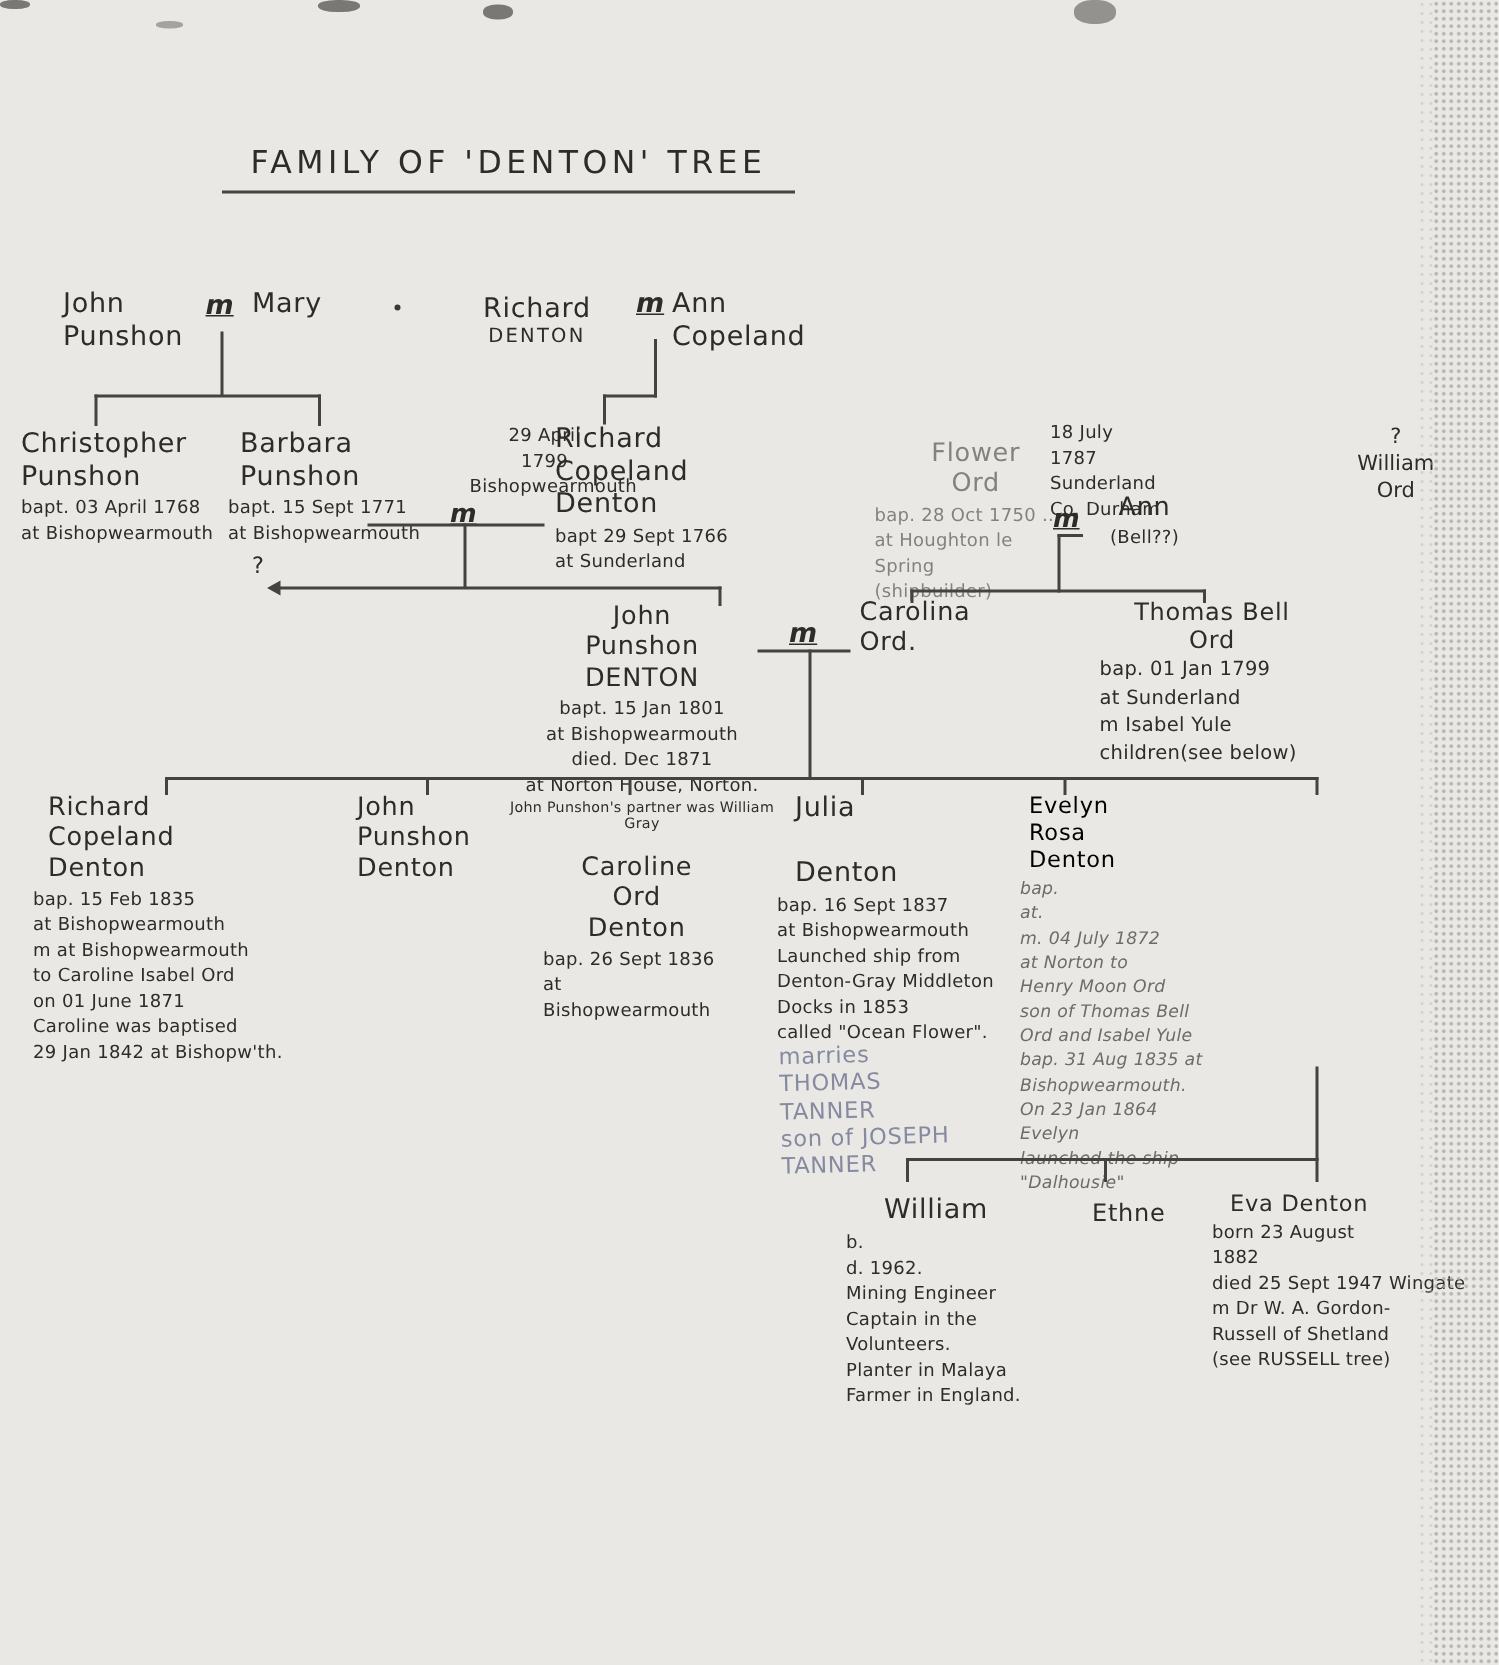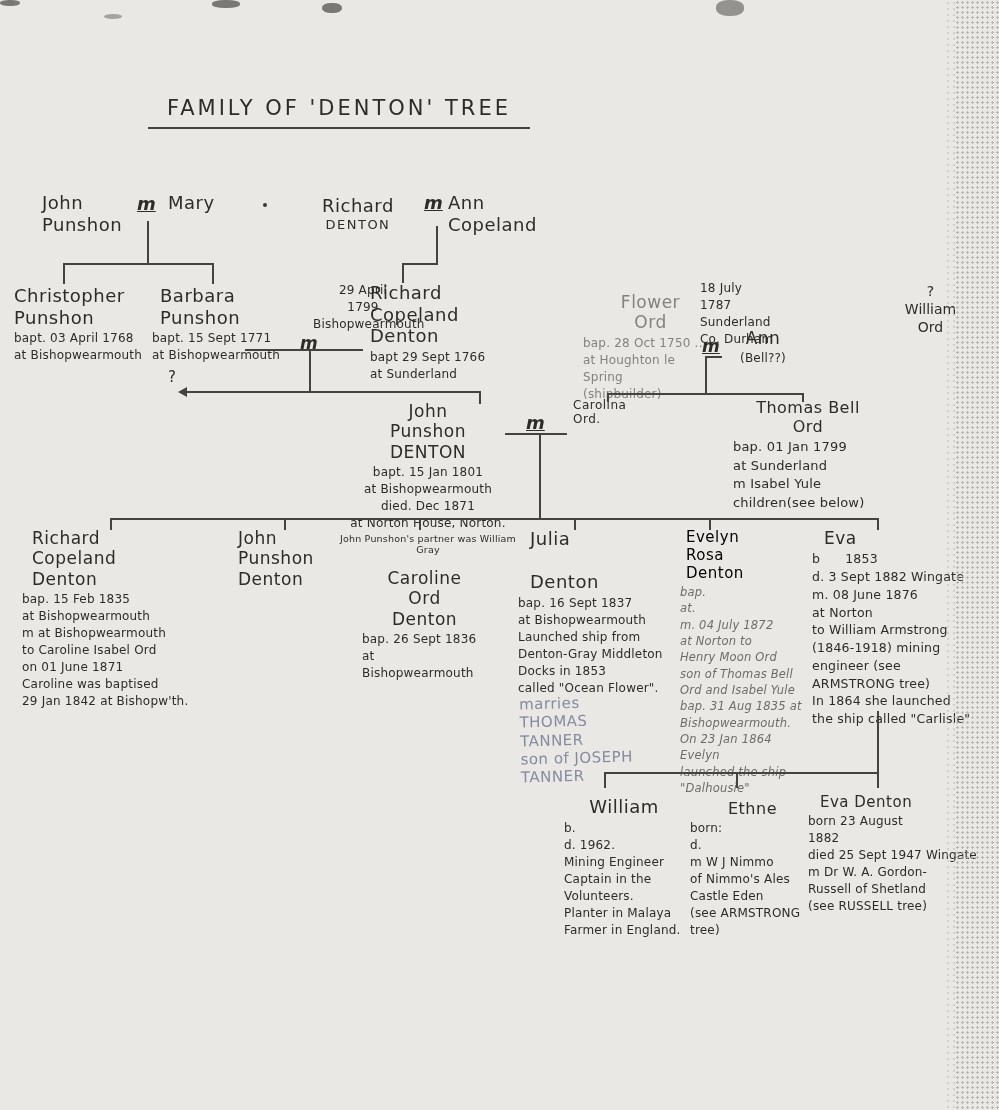--- a/index.html
+++ b/index.html
@@ -107,21 +107,21 @@
     <div class="name pre" style="font-size:17px;">John
 Punshon
 DENTON</div>
     <div class="details pre">bapt. 15 Jan 1801
 at Bishopwearmouth
 died. Dec 1871
 at Norton House, Norton.</div>
     <div class="footnote">John Punshon's partner was William Gray</div>
   </div>
   <div class="node m-label" style="left:526px;top:412px;">m</div>
-  <div class="node name pre" style="left:573px;top:398px;font-size:12px;">Carolina
+  <div class="node name pre" style="left:573px;top:398px;font-size:17px;">Carolina
 Ord.</div>
   <div class="node" style="left:733px;top:398px;width:150px;">
     <div class="name pre" style="font-size:16px;text-align:center;">Thomas Bell
 Ord</div>
     <div class="details pre" style="font-size:13px;">bap. 01 Jan 1799
 at Sunderland
 m Isabel Yule
 children(see below)</div>
   </div>
 
@@ -173,51 +173,33 @@
 at Norton to
 Henry Moon Ord
 son of Thomas Bell
 Ord and Isabel Yule
 bap. 31 Aug 1835 at
 Bishopwearmouth.
 On 23 Jan 1864 Evelyn
 launched the ship
 "Dalhousie"</div>
   </div>
-  <div class="node" style="left:812px;top:528px;width:170px;">
-    <div class="name" style="font-size:17px;padding-left:12px;">Eva</div>
-    <div class="details pre" style="font-size:12.5px;">b &nbsp; &nbsp; &nbsp;1853
-d. 3 Sept 1882 Wingate
-m. 08 June 1876
-at Norton
-to William Armstrong
-(1846-1918) mining
-engineer (see ARMSTRONG tree)
-In 1864 she launched
-the ship called "Carlisle"</div>
-  </div>
 
   <div class="node" style="left:558px;top:796px;width:132px;">
     <div class="name" style="font-size:18px;text-align:center;">William</div>
     <div class="details pre" style="padding-left:6px;">b.
 d. 1962.
 Mining Engineer
 Captain in the
 Volunteers.
 Planter in Malaya
 Farmer in England.</div>
   </div>
   <div class="node" style="left:690px;top:799px;width:125px;">
     <div class="name" style="font-size:16px;text-align:center;">Ethne</div>
-    <div class="details pre">born:
-d.
-m W J Nimmo
-of Nimmo's Ales
-Castle Eden
-(see ARMSTRONG tree)</div>
   </div>
   <div class="node" style="left:808px;top:793px;width:170px;">
     <div class="name pre" style="font-size:15px;padding-left:12px;">Eva Denton</div>
     <div class="details pre">born 23 August
 1882
 died 25 Sept 1947 Wingate
 m Dr W. A. Gordon-
 Russell of Shetland
 (see RUSSELL tree)</div>
   </div>

